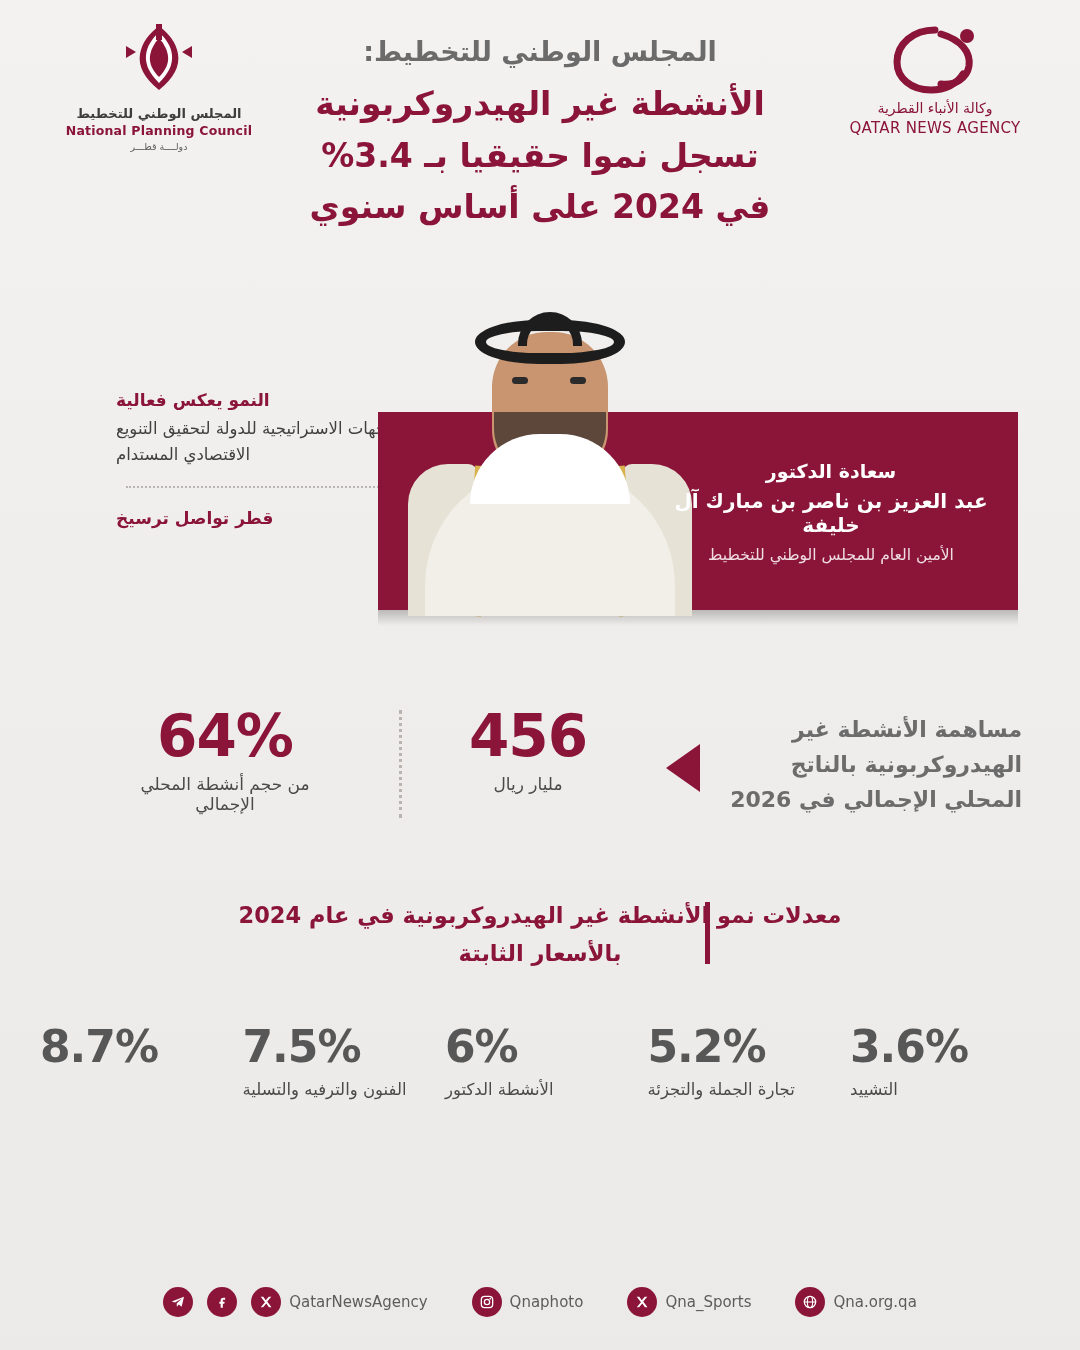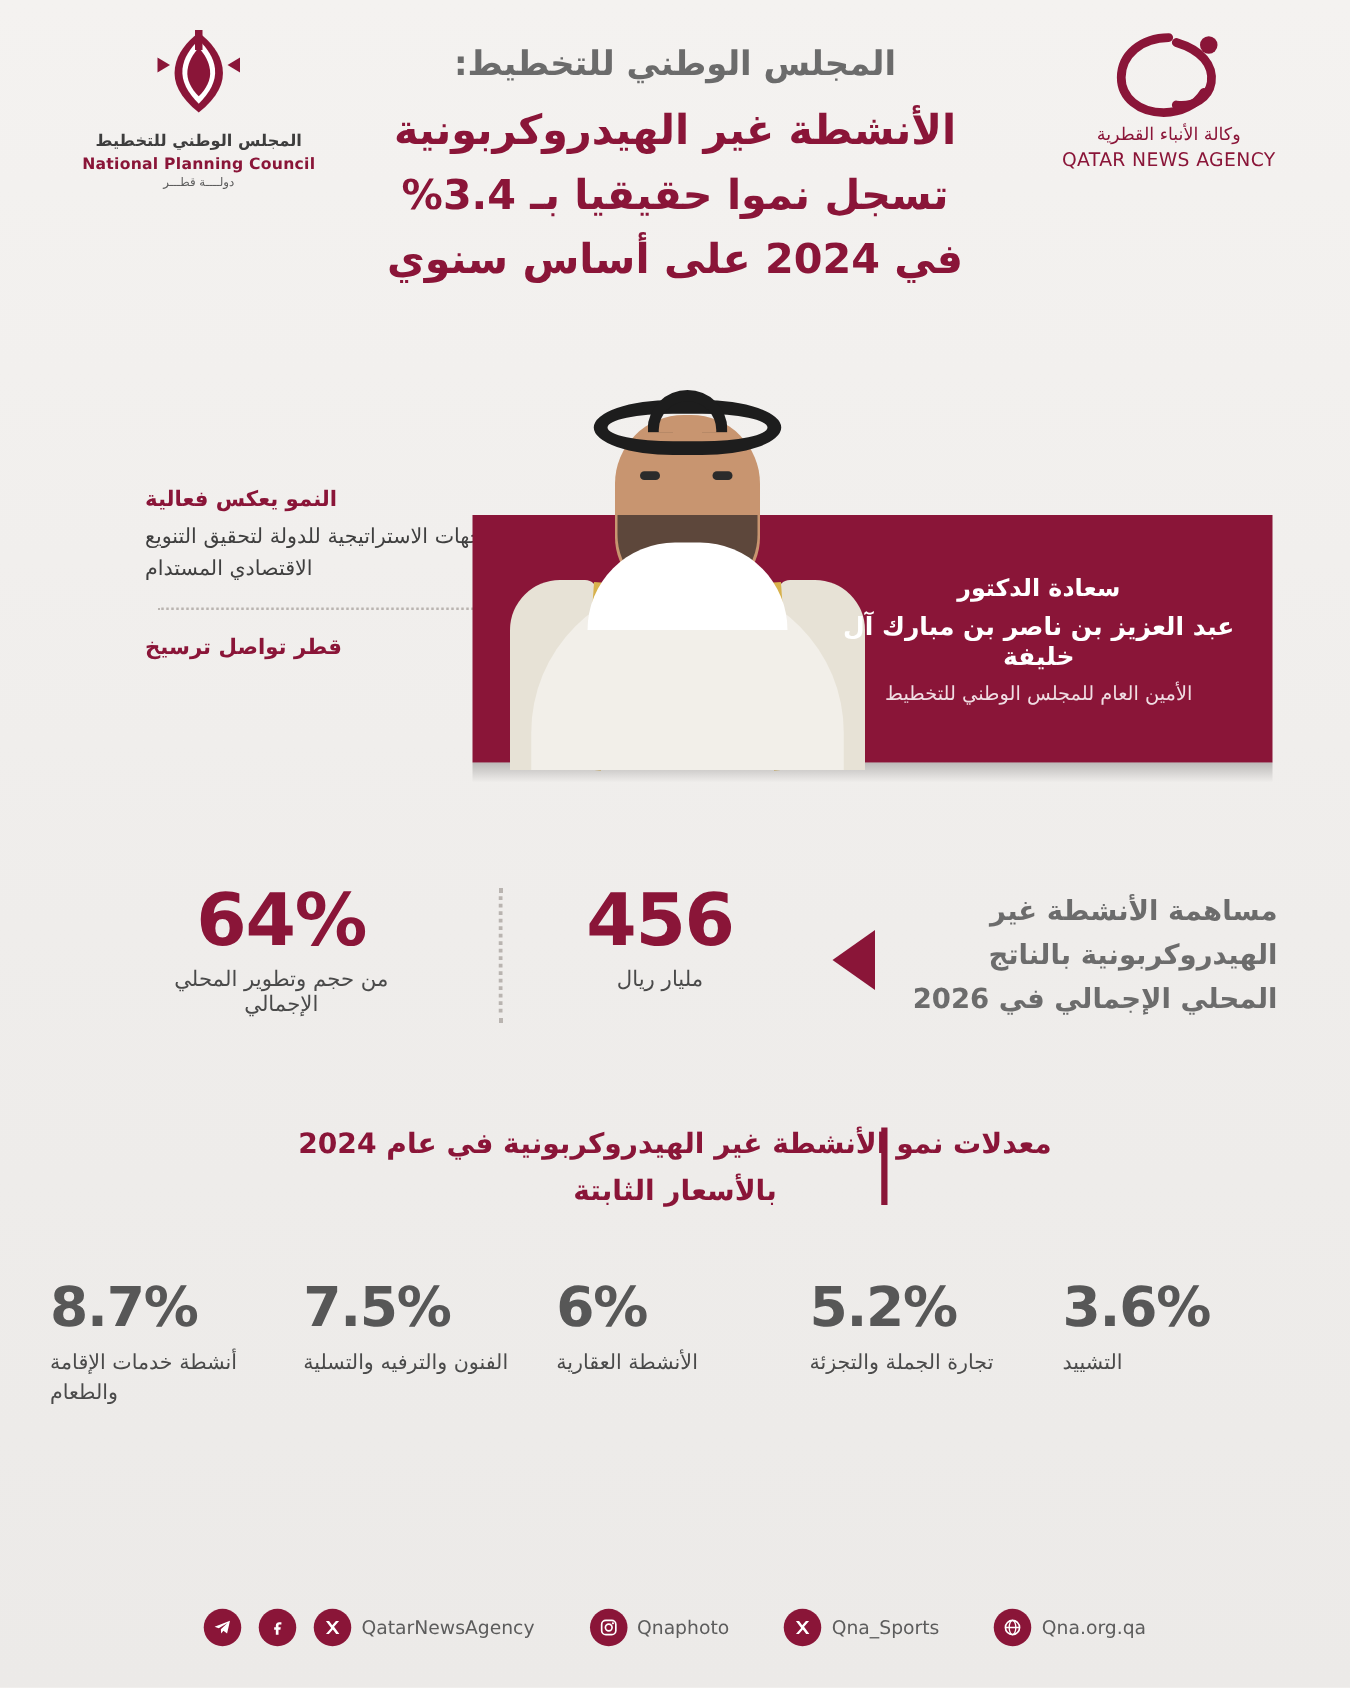--- a/index.html
+++ b/index.html
@@ -285,42 +285,41 @@
 
       <div class="stat-a">
         <div class="big-num">456</div>
         <div class="big-cap">مليار ريال</div>
       </div>
 
       <div class="v-dots"></div>
 
       <div class="stat-b">
         <div class="big-num">64%</div>
-        <div class="big-cap">من حجم وتطوير المحلي الإجمالي</div>
+        <div class="big-cap">من حجم أنشطة المحلي الإجمالي</div>
       </div>
     </div>
   </div>
 
   <div class="sec-title">
     <div class="bar"></div>
     <div class="txt">معدلات نمو الأنشطة غير الهيدروكربونية في عام 2024 بالأسعار الثابتة</div>
   </div>
 
   <div class="rates">
     <div class="rate">
       <div class="pct">8.7%</div>
-      <div class="cap">أنشطة خدمات الإقامة والطعام</div>
     </div>
     <div class="rate">
       <div class="pct">7.5%</div>
       <div class="cap">الفنون والترفيه والتسلية</div>
     </div>
     <div class="rate">
       <div class="pct">6%</div>
-      <div class="cap">الأنشطة العقارية</div>
+      <div class="cap">الأنشطة الدكتور</div>
     </div>
     <div class="rate">
       <div class="pct">5.2%</div>
       <div class="cap">تجارة الجملة والتجزئة</div>
     </div>
     <div class="rate">
       <div class="pct">3.6%</div>
       <div class="cap">التشييد</div>
     </div>
   </div>

